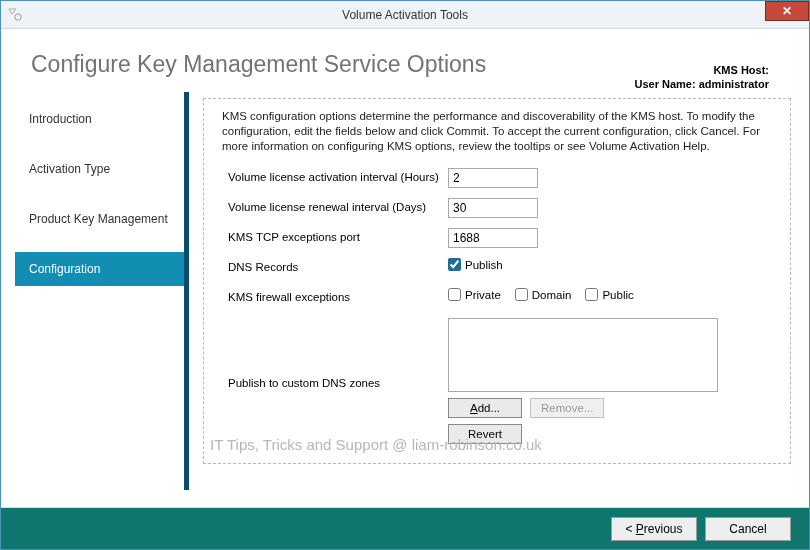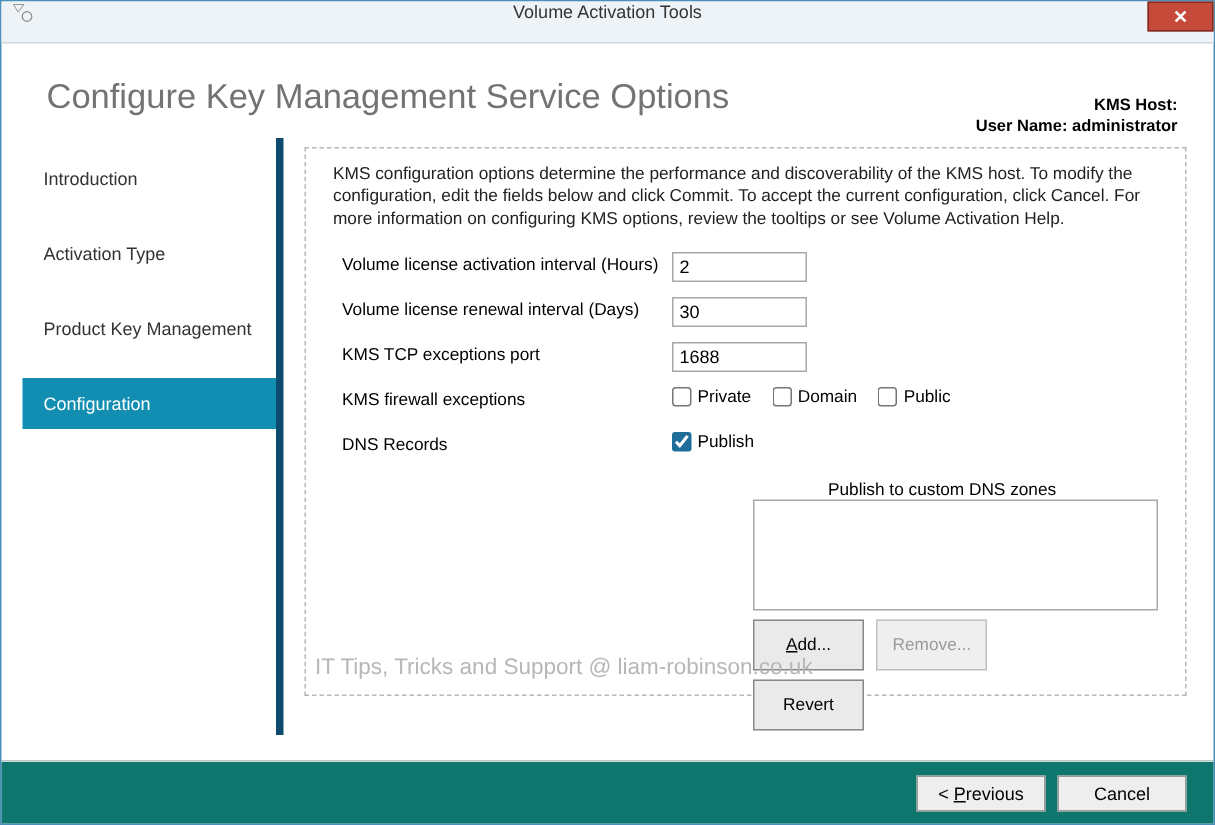--- a/index.html
+++ b/index.html
@@ -3,34 +3,34 @@
 <meta charset="utf-8">
 <style>
   * { box-sizing: border-box; font-family: "Segoe UI", Tahoma, sans-serif; }
   html, body { margin: 0; padding: 0; }
   body { width: 810px; height: 550px; background: #fff; }
 
   
   .window { width: 810px; height: 550px; border: 1px solid #4a90b8; position: relative; background: #fff; }
   .titlebar {
     height: 28px; background: #eef3f7; border-bottom: 1px solid #cfd8df;
-    display: flex; align-items: flex-start; position: relative;
+    display: flex; align-items: center; position: relative;
   }
   .title-icon { width: 16px; height: 16px; margin: 0 6px; display: flex; align-items: center; justify-content: center; }
   .title-text { position: absolute; left: 0; right: 0; text-align: center; font-size: 12px; color: #333; pointer-events: none; }
   .close-btn {
     position: absolute; right: 0; top: 0; width: 44px; height: 20px;
     background: #c64a3a; color: #fff; display: flex; align-items: center; justify-content: center;
     font-size: 12px; font-weight: bold; border: 1px solid #7c2c22; cursor: pointer;
   }
 
   
   .header { padding: 22px 28px 14px 30px; position: relative; }
   .page-title { font-size: 23px; font-weight: 300; color: #737373; margin: 0; }
-  .meta { position: absolute; right: 24px; top: 34px; text-align: right; font-size: 11px; line-height: 14px; }
+  .meta { position: absolute; right: 40px; top: 34px; text-align: right; font-size: 11px; line-height: 14px; }
   .meta .row { white-space: nowrap; }
   .meta b { font-weight: bold; }
   .meta .blur { color: #bbb; filter: blur(1.5px); }
 
   
   .body { display: flex; padding: 0 0 0 14px; height: 398px; }
   .sidebar { width: 174px; border-right: 5px solid #0c4a6e; padding-top: 10px; }
   .sidebar-item {
     padding: 10px 14px; font-size: 12px; color: #333; cursor: pointer;
     margin-bottom: 16px;
@@ -49,21 +49,21 @@
   .form-ctl { flex: 1; display: flex; align-items: center; gap: 14px; }
   .txt {
     width: 90px; height: 20px; border: 1px solid #a8a8a8; font-size: 12px; padding: 1px 4px;
   }
   .chk { display: flex; align-items: center; gap: 4px; font-size: 11.5px; }
   .chk input { width: 13px; height: 13px; margin: 0; accent-color: #1f6e99; }
   .zones {
     width: 270px; height: 74px; border: 1px solid #a8a8a8; background: #fff;
   }
   .btn-mini {
-    height: 34px; min-width: 74px; font-size: 11.5px; border: 1px solid #888;
+    height: 20px; min-width: 74px; font-size: 11.5px; border: 1px solid #888;
     background: #eaeaea; padding: 0 10px; cursor: pointer;
   }
   .btn-mini:disabled { color: #9a9a9a; background: #efefef; border-color: #c0c0c0; }
   .btn-row { display: flex; gap: 8px; }
 
   
   .footer {
     position: absolute; left: 0; right: 0; bottom: 0; height: 42px;
     border-top: 1px solid #d9d9d9; background: #0f766e;
     display: flex; align-items: center; justify-content: flex-end; padding: 0 18px; gap: 8px;
@@ -151,48 +151,48 @@
           </div>
 
           <div class="form-row">
             <div class="form-label">KMS TCP exceptions port</div>
             <div class="form-ctl">
               <input class="txt" type="text" value="1688" style="">
             </div>
           </div>
 
           <div class="form-row">
+            <div class="form-label">DNS Records</div>
+            <div class="form-ctl">
+              <label class="chk">
+                <input type="checkbox" checked="" style="">
+                <span>Publish</span>
+              </label>
+            </div>
+          </div>
+
+          <div class="form-row">
             <div class="form-label">KMS firewall exceptions</div>
             <div class="form-ctl">
               <label class="chk">
                 <input type="checkbox" style="">
                 <span>Private</span>
               </label>
               <label class="chk">
                 <input type="checkbox" style="">
                 <span>Domain</span>
               </label>
               <label class="chk">
                 <input type="checkbox" style="">
                 <span>Public</span>
               </label>
             </div>
           </div>
 
-          <div class="form-row">
-            <div class="form-label">DNS Records</div>
-            <div class="form-ctl">
-              <label class="chk">
-                <input type="checkbox" checked="" style="">
-                <span>Publish</span>
-              </label>
-            </div>
-          </div>
-
-          <div class="form-row" style="align-items:flex-end;flex-direction:column;">
+          <div class="form-row" style="align-items:center;">
             <div class="form-label">Publish to custom DNS zones</div>
             <div class="form-ctl" style="flex-direction:column; align-items:flex-start; gap:6px;">
               <div class="zones"></div>
               <div class="btn-row">
                 <button class="btn-mini">
                   <span style="text-decoration:underline;">A</span><span>dd...</span>
                 </button>
                 <button class="btn-mini" disabled="">Remove...</button>
               </div>
               <div class="btn-row">

